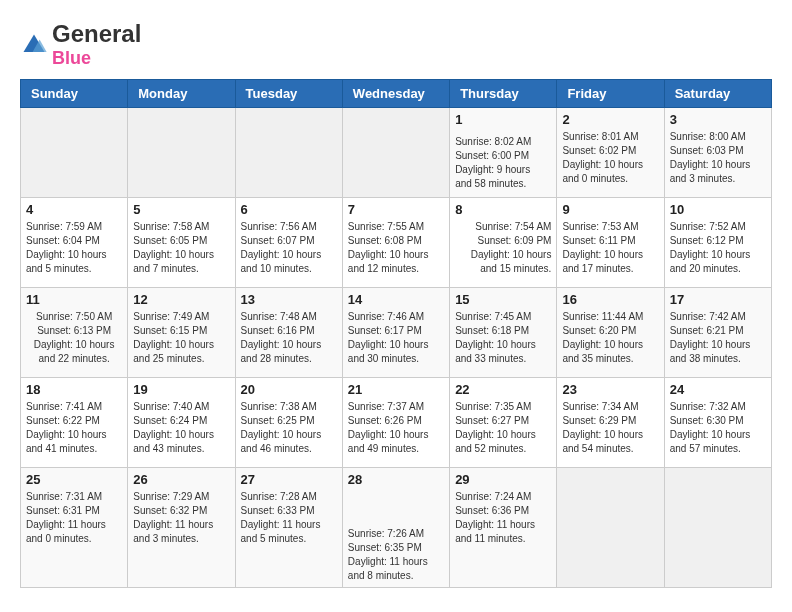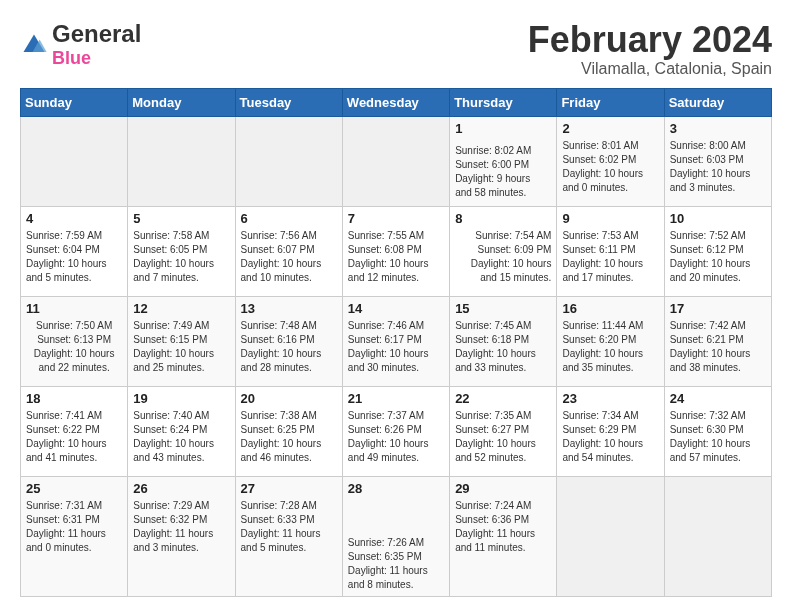--- a/index.html
+++ b/index.html
@@ -51,21 +51,21 @@
     table {
       width: 100%;
       border-collapse: collapse;
       table-layout: fixed;
     }
     thead tr th {
       background-color: #2a6db5;
       color: #fff;
       font-size: 13px;
       font-weight: bold;
-      padding: 6px 4px;
+      padding: 6px 10px;
       text-align: left;
       border: 1px solid #1a5a9a;
     }
     tbody tr td {
       border: 1px solid #ccc;
       vertical-align: top;
       padding: 4px 5px;
       font-size: 10.5px;
       color: #333;
       height: 90px;
@@ -96,24 +96,20 @@
   <div class="logo">
     <svg class="logo-icon" viewBox="0 0 40 40">
       <polygon points="20,5 35,30 5,30" fill="#2a6db5"></polygon>
       <polygon points="28,12 38,30 18,30" fill="#5a9fd4" opacity="0.7"></polygon>
     </svg>
     <div>
       <span class="logo-text-general">General</span><br>
       <span class="logo-text-blue">Blue</span>
     </div>
   </div>
-  <div class="title-area">
-    <div class="month-title">February 2024</div>
-    <div class="location">Vilamalla, Catalonia, Spain</div>
-  </div>
 </div>
 
 <table>
   <thead>
     <tr id="header-row">
         <th>Sunday</th>
         <th>Monday</th>
         <th>Tuesday</th>
         <th>Wednesday</th>
         <th>Thursday</th>

